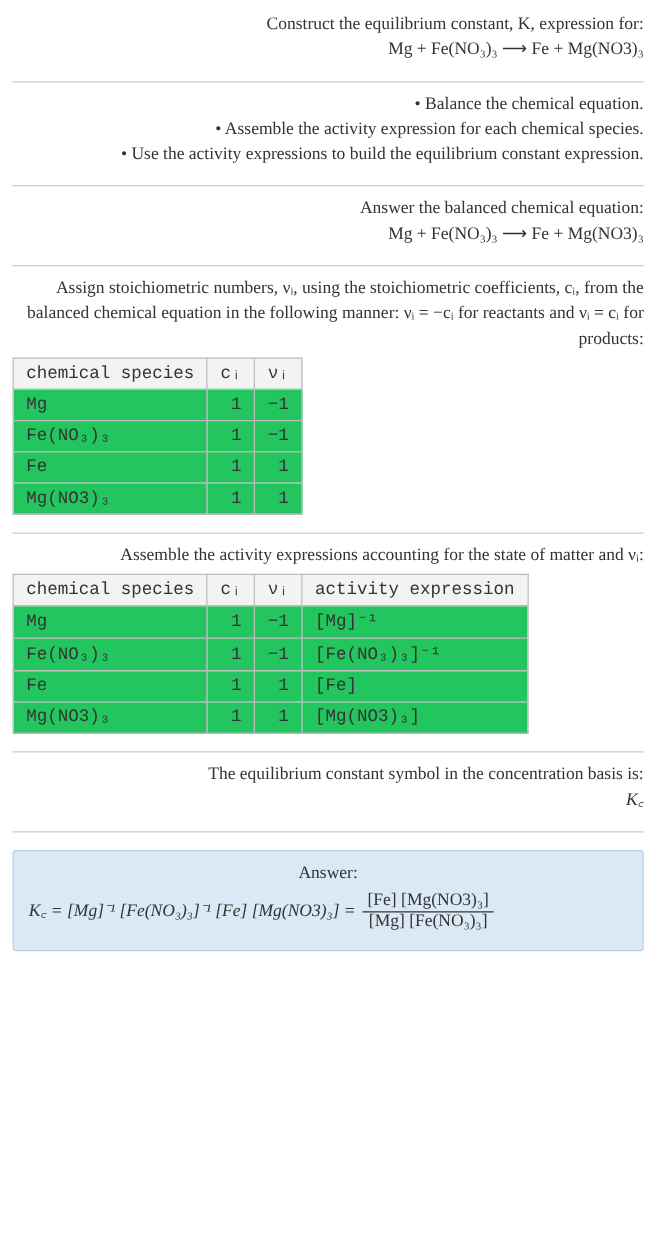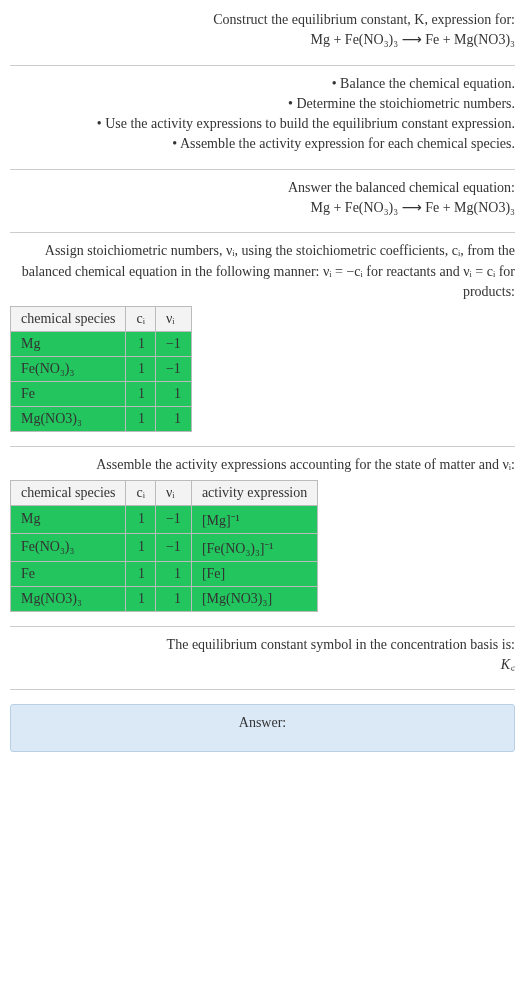--- a/index.html
+++ b/index.html
@@ -20,20 +20,21 @@
     border-top: 1px solid #ccc;
     margin: 4px 0;
   }
   .line {
     line-height: 1.45;
     text-align: right;
   }
   table.data {
     border-collapse: collapse;
     margin-top: 4px;
+    font-family: Liberation Mono, monospace;
   }
   table.data th, table.data td {
     border: 1px solid #bbb;
     padding: 4px 10px;
     text-align: left;
     font-weight: normal;
     background: #22c55e;
   }
   table.data th {
     background: #f3f3f3;
@@ -71,23 +72,22 @@
 
 <div class="section">
   <div class="line">Construct the equilibrium constant, K, expression for:</div>
   <div class="line">Mg + Fe(NO₃)₃  ⟶  Fe + Mg(NO3)₃</div>
 </div>
 
 <hr class="divider">
 
 <div class="section">
   <div class="line">• Balance the chemical equation.</div>
-  <div class="line">• Determine the stoichiometric numbers.</div>
+  <div class="line">• Assemble the activity expression for each chemical species.</div>
   <div class="line">• Use the activity expressions to build the equilibrium constant expression.</div>
-  <div class="line">• Assemble the activity expression for each chemical species.</div>
 </div>
 
 <hr class="divider">
 
 <div class="section">
   <div class="line">Answer the balanced chemical equation:</div>
   <div class="line">Mg + Fe(NO₃)₃  ⟶  Fe + Mg(NO3)₃</div>
 </div>
 
 <hr class="divider">
@@ -171,14 +171,21 @@
   <div class="line">The equilibrium constant symbol in the concentration basis is:</div>
   <div class="line" style="font-style:italic">K꜀</div>
 </div>
 
 <hr class="divider">
 
 <div class="section">
 
   <div class="answer-box">
     <div class="answer-label">Answer:</div>
+    <div class="eq-line">
+      <span style="font-style:italic">K꜀ = [Mg]⁻¹ [Fe(NO₃)₃]⁻¹ [Fe] [Mg(NO3)₃] = </span>
+      <span class="frac">
+        <span class="num">[Fe] [Mg(NO3)₃]</span>
+        <span class="den">[Mg] [Fe(NO₃)₃]</span>
+      </span>
+    </div>
   </div>
 </div>
 
 </body></html>

